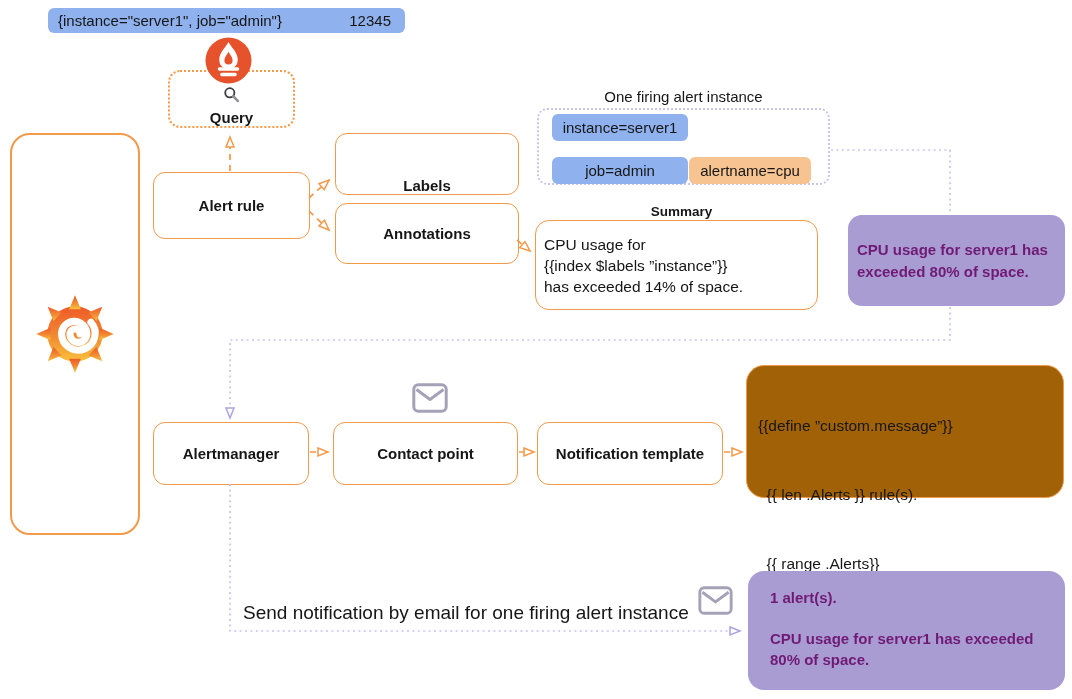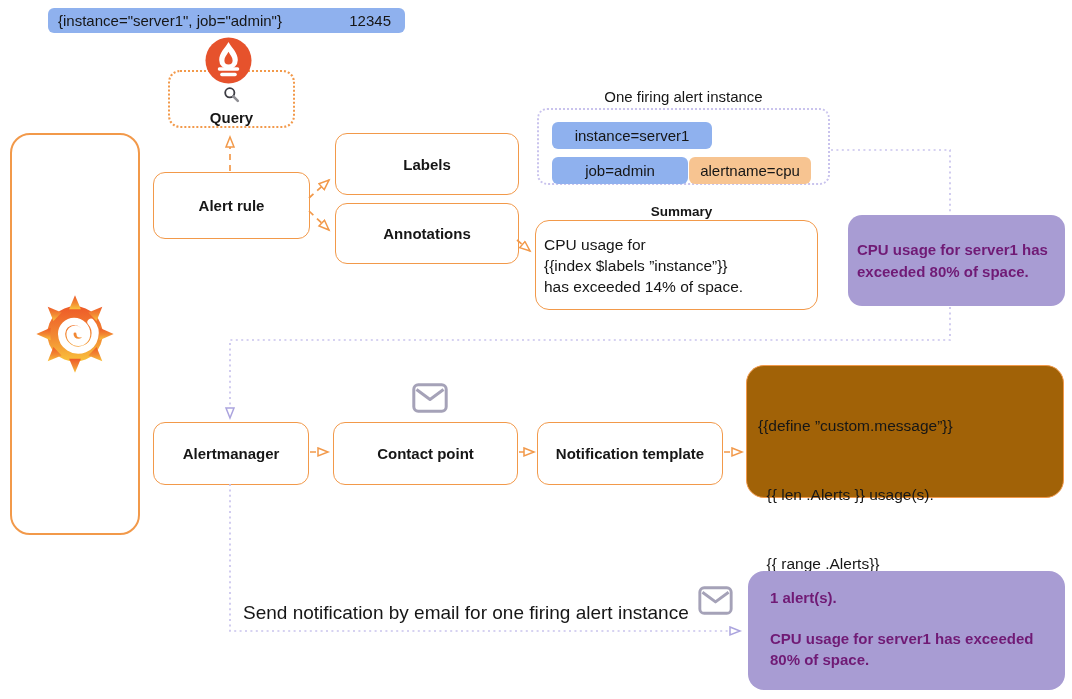--- a/index.html
+++ b/index.html
@@ -140,30 +140,30 @@
         <polygon points="4,51 20.9,58.3 20.9,43.7"></polygon>
         <polygon points="17.5,18.5 24.3,35.6 34.1,25.3"></polygon>
       </g>
       <path d="M56,51 A6,6 0 1 0 44,51 A10,10 0 1 0 64,51 A15,15 0 0 0 34,51 A20,20 0 1 0 69,37" fill="none" stroke="#ffffff" stroke-width="8.5" stroke-linecap="round"></path>
     </svg>
   </div>
 
   <div class="node" style="left:153px;top:172px;width:155px;height:65px;">
     <span>Alert rule</span>
   </div>
-  <div class="node" style="left:335px;top:133px;width:182px;height:60px;">
+  <div class="node" style="left:335px;top:133px;width:182px;height:60px;align-items:flex-end;">
     <span>Labels</span>
   </div>
   <div class="node" style="left:335px;top:203px;width:182px;height:59px;">
     <span>Annotations</span>
   </div>
 
   <div class="firing-title">One firing alert instance</div>
   <div class="firing-box">
-    <div class="chip chip-blue" style="left:13px;top:12px;width:160px;">instance=server1</div>
+    <div class="chip chip-blue" style="left:13px;top:4px;width:136px;">instance=server1</div>
     <div class="chip chip-blue" style="left:13px;top:47px;width:136px;">job=admin</div>
     <div class="chip chip-orange" style="left:150px;top:47px;width:122px;">alertname=cpu</div>
   </div>
 
   <div class="summary-title">Summary</div>
   <div class="summary-box">
     <div>CPU usage for</div>
     <div>{{index $labels ”instance”}}</div>
     <div>has exceeded 14% of space.</div>
   </div>
@@ -184,21 +184,21 @@
 
   <div class="env" style="left:412px;top:383px;">
     <svg width="36" height="30" viewBox="0 0 36 30">
       <rect x="1.8" y="1.8" width="32.4" height="26.4" rx="4.5" fill="#ffffff" stroke="#A5A2B8" stroke-width="3"></rect>
       <path d="M4.5,6.5 L18,16.5 L31.5,6.5" fill="none" stroke="#A5A2B8" stroke-width="3" stroke-linejoin="round"></path>
     </svg>
   </div>
 
   <div class="template-box">
     <div>{{define ”custom.message”}}</div>
-    <div>  {{ len .Alerts }} usage(s).</div>
+    <div>  {{ len .Alerts }} rule(s).</div>
     <div>  {{ range .Alerts}}</div>
     <div>     {{ .Annotations.summary }}</div>
     
     
   </div>
 
   <div class="caption">Send notification by email for one firing alert instance</div>
   <div class="env" style="left:697px;top:586px;">
     <svg width="37" height="29" viewBox="0 0 36 30">
       <rect x="1.8" y="1.8" width="32.4" height="26.4" rx="4.5" fill="#ffffff" stroke="#A5A2B8" stroke-width="3"></rect>

